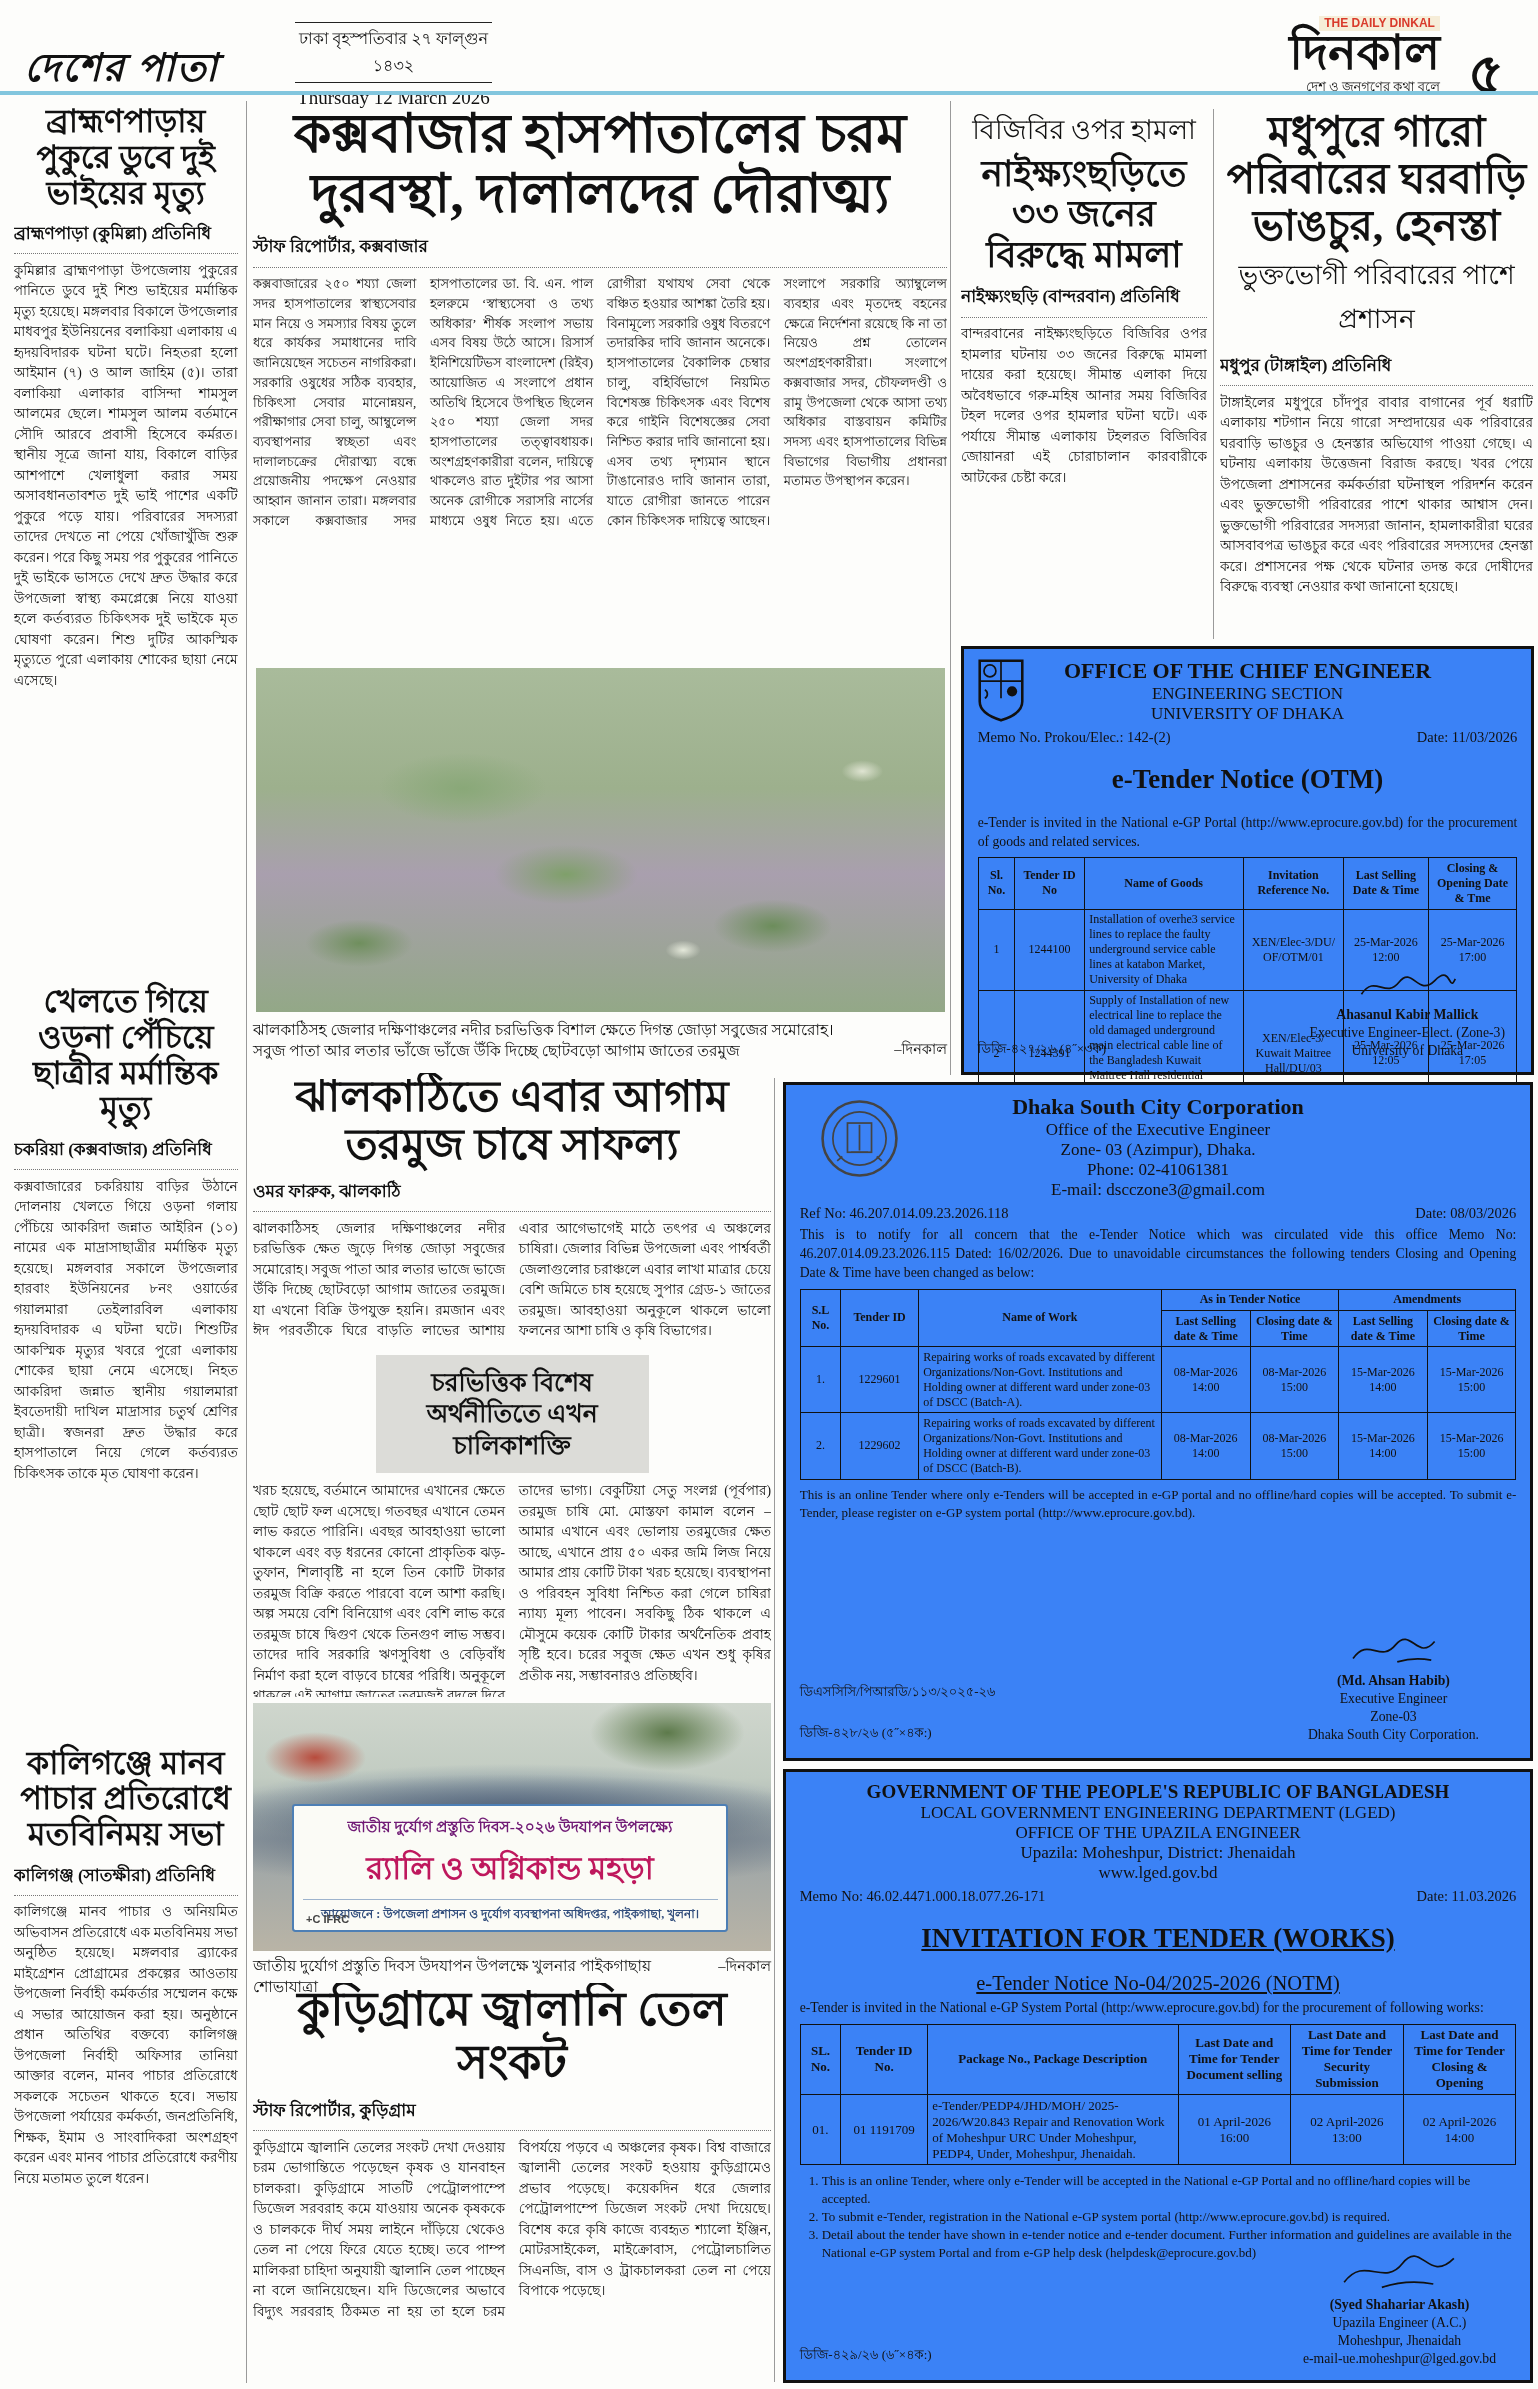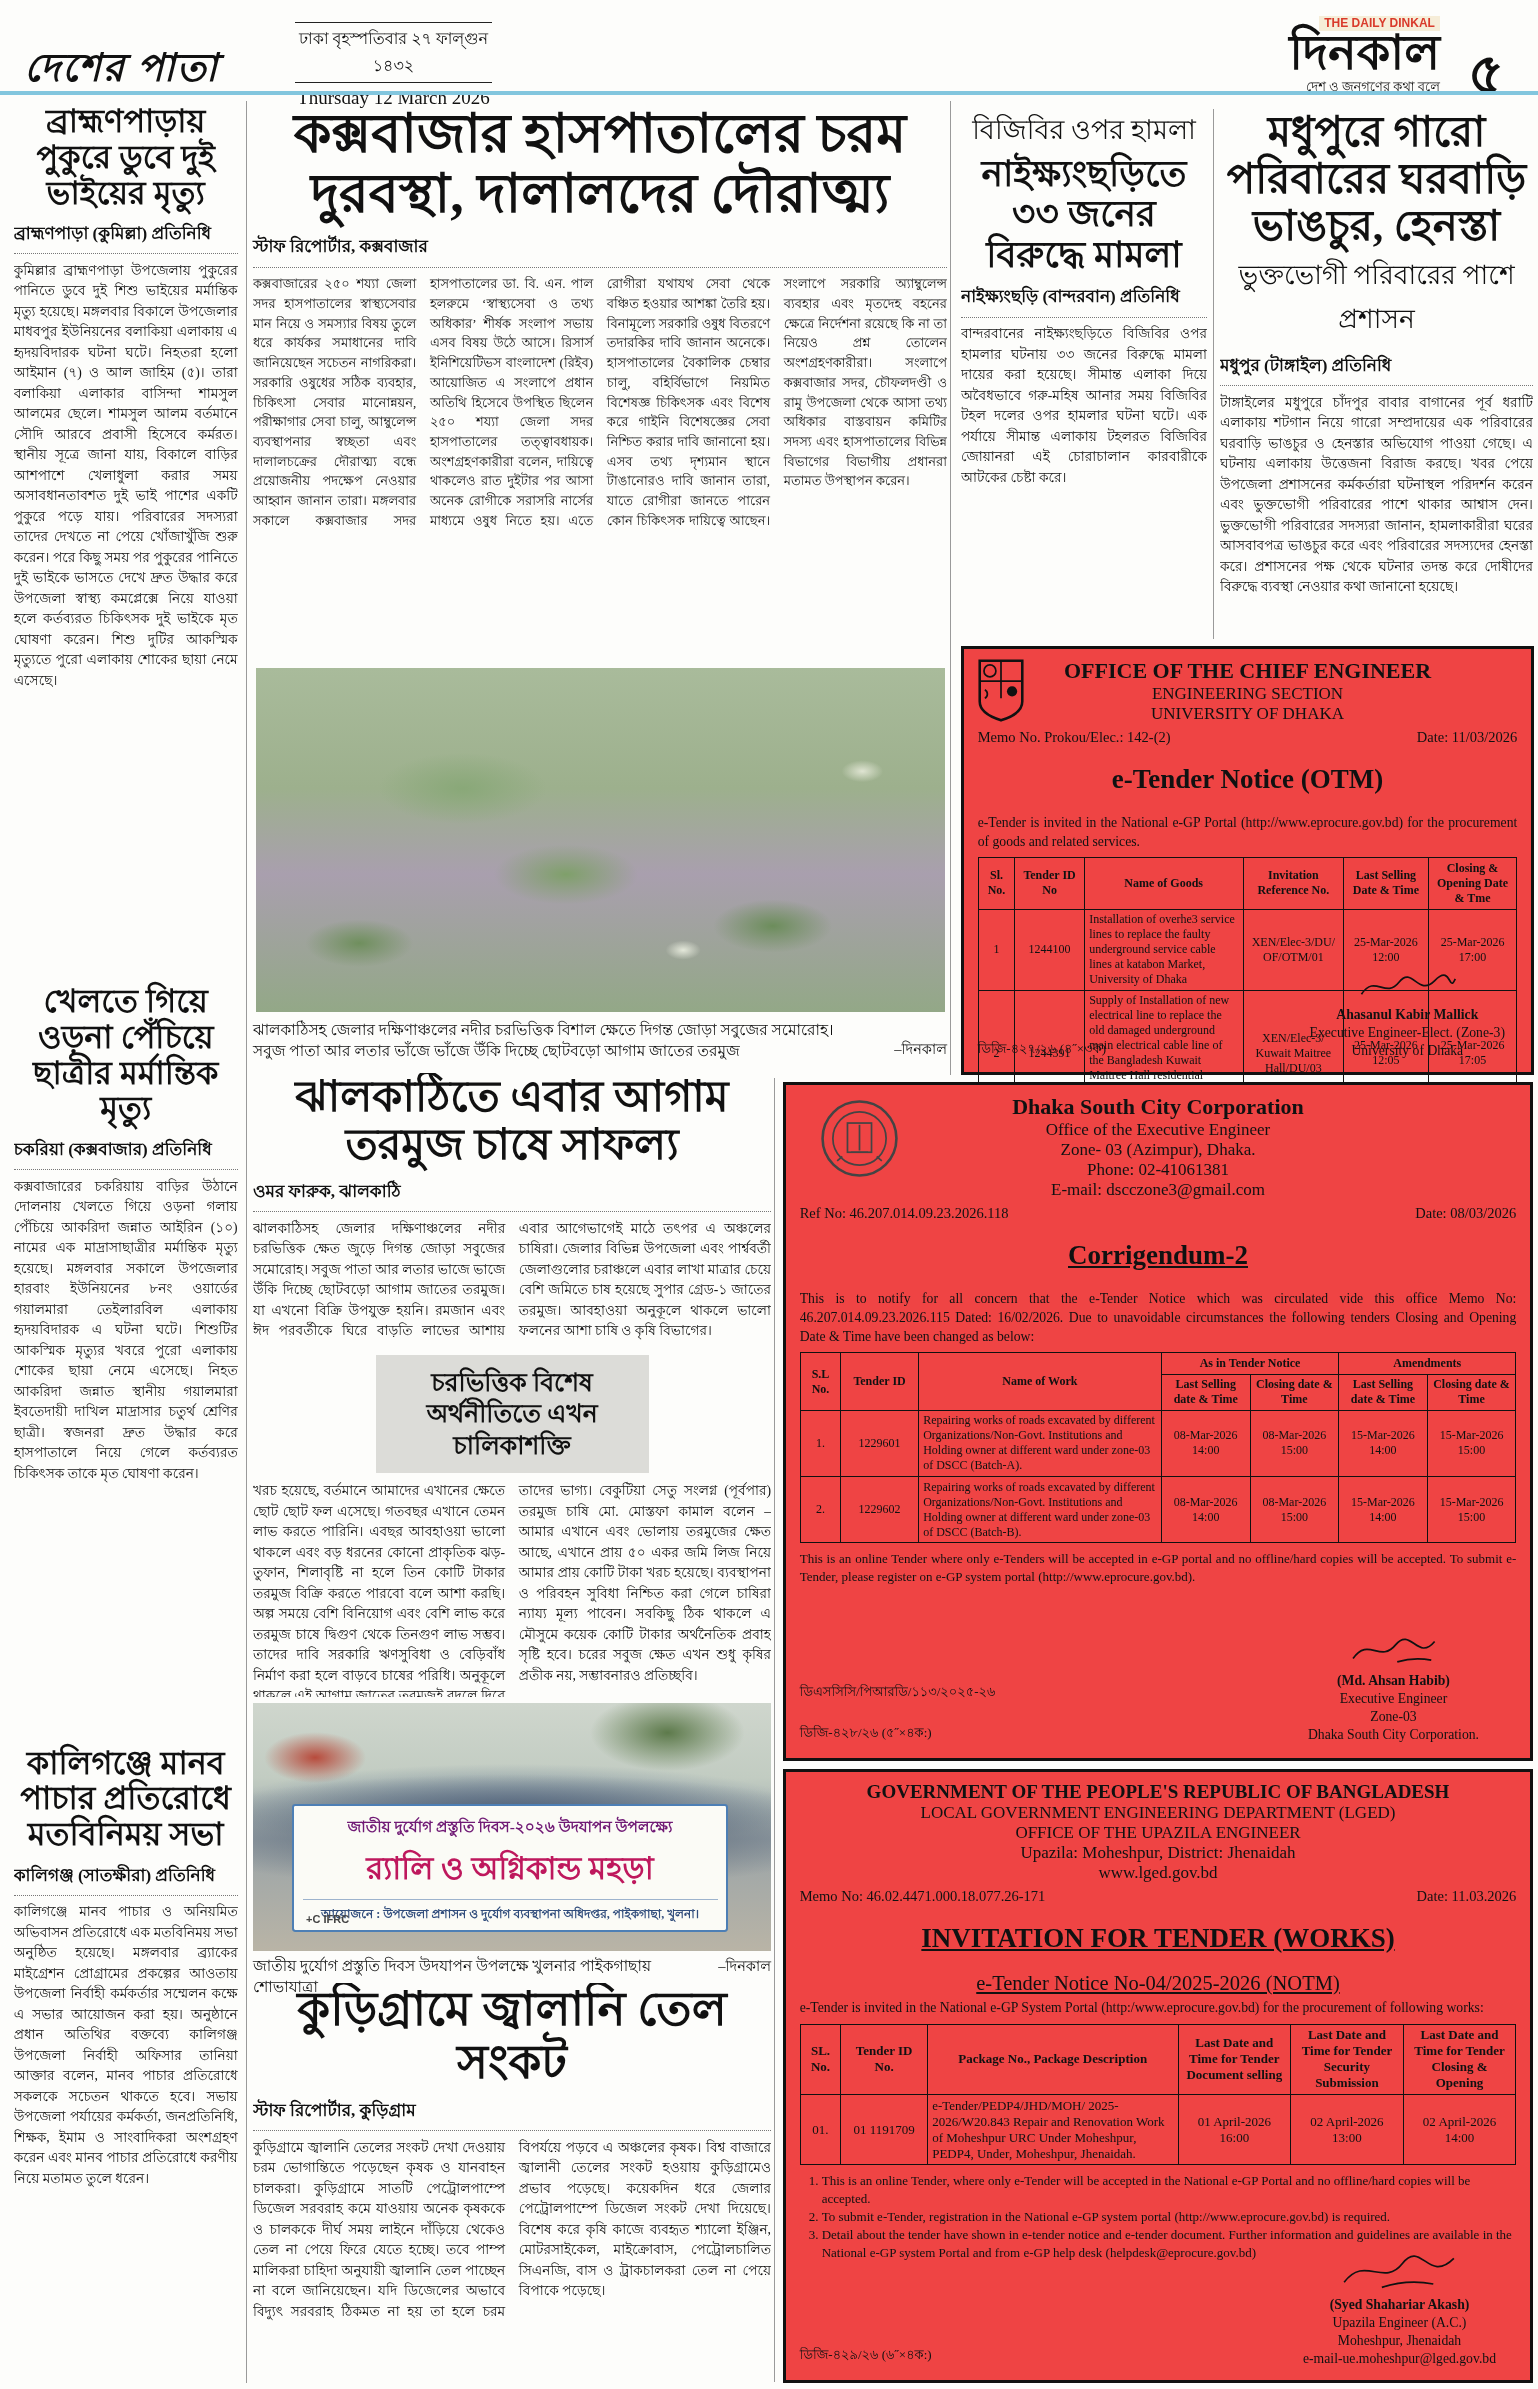--- a/index.html
+++ b/index.html
@@ -70,21 +70,21 @@
   .fuel{position:absolute;left:253px;top:1983px;width:518px;height:395px;overflow:hidden;}
   .fuel .art-title{font-size:47px;}
   
   .attack{position:absolute;left:961px;top:109px;width:246px;height:532px;overflow:hidden;}
   .attack .kicker{font-size:27px;text-align:center;}
   .attack .art-title{font-size:36px;}
   .madhupur{position:absolute;left:1220px;top:109px;width:313px;height:532px;overflow:hidden;}
   .madhupur .art-title{font-size:42px;}
   .madhupur .sub{font-size:26.5px;text-align:center;margin-top:5.1px;}
   
-  .notice{position:absolute;background:#ef4444;border:3.4px solid #111;box-sizing:border-box;
+  .notice{position:absolute;background:#3b82f6;border:3.4px solid #111;box-sizing:border-box;
       font-family:"Liberation Serif",serif;padding:8.5px 13.7px;}
   .notice .c{text-align:center;}
   .notice .o1{font-size:22px;font-weight:bold;}
   .notice .o2{font-size:17px;}
   .notice .memo-row{display:flex;justify-content:space-between;font-size:14.5px;margin-top:5.1px;}
   .notice .ntitle{font-size:27px;font-weight:bold;text-align:center;margin:18px 0;}
   .notice .ntitle.u{text-decoration:underline;}
   .notice .intro{font-size:13.7px;line-height:19px;text-align:justify;margin:3.4px 0 6.8px 0;}
   .ntable{width:100%;border-collapse:collapse;font-size:12px;}
   .ntable td,.ntable th{border:0.9px solid #111;padding:2.6px 4.3px;vertical-align:middle;}
@@ -263,21 +263,20 @@
     </div>
     <div class="c o1">Dhaka South City Corporation</div>
     <div class="c o2">Office of the Executive Engineer</div>
     <div class="c o2">Zone- 03 (Azimpur), Dhaka.</div>
     <div class="c o2">Phone: 02-41061381</div>
     <div class="c o2"><span class="fauxlink">E-mail: dscczone3@gmail.com</span></div>
     <div class="memo-row">
       <span>Ref No: 46.207.014.09.23.2026.118</span>
       <span>Date: 08/03/2026</span>
     </div>
-    <div class="ntitle u">Corrigendum-2</div>
     <div class="intro">This is to notify for all concern that the e-Tender Notice which was circulated vide this office Memo No: 46.207.014.09.23.2026.115 Dated: 16/02/2026. Due to unavoidable circumstances the following tenders Closing and Opening Date &amp; Time have been changed as below:</div>
     <table class="ntable">
       <tbody>
           <tr>
         <th rowspan="2" style="width:31px;">S.L No.</th>
         <th rowspan="2" style="width:68px;">Tender ID</th>
         <th rowspan="2">Name of Work</th>
         <th colspan="2">As in Tender Notice</th>
         <th colspan="2">Amendments</th>
       </tr>

